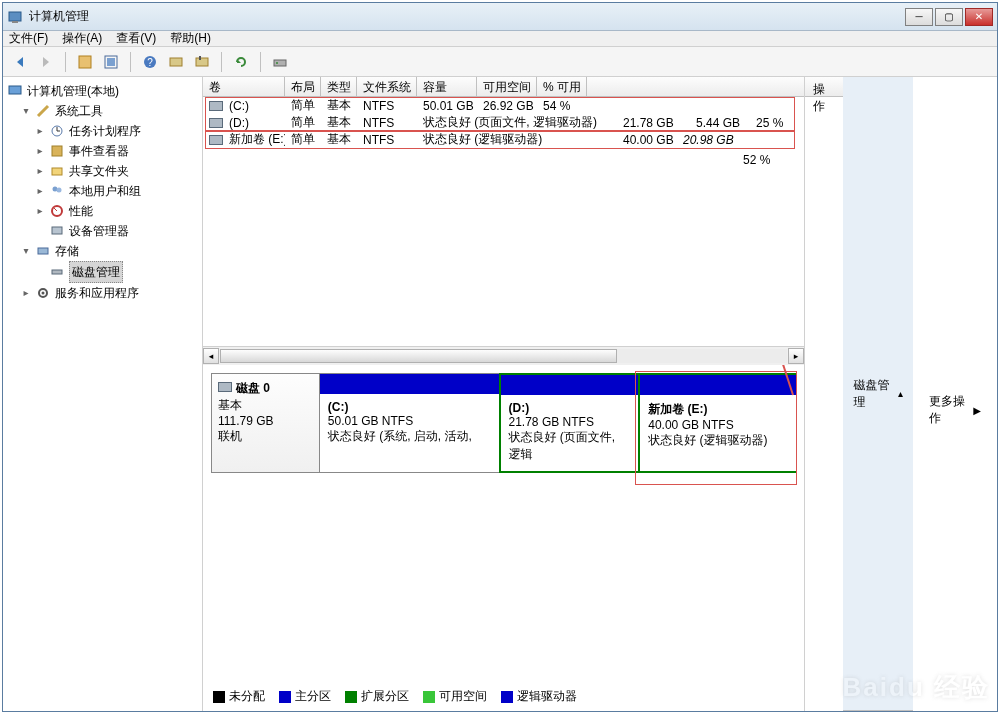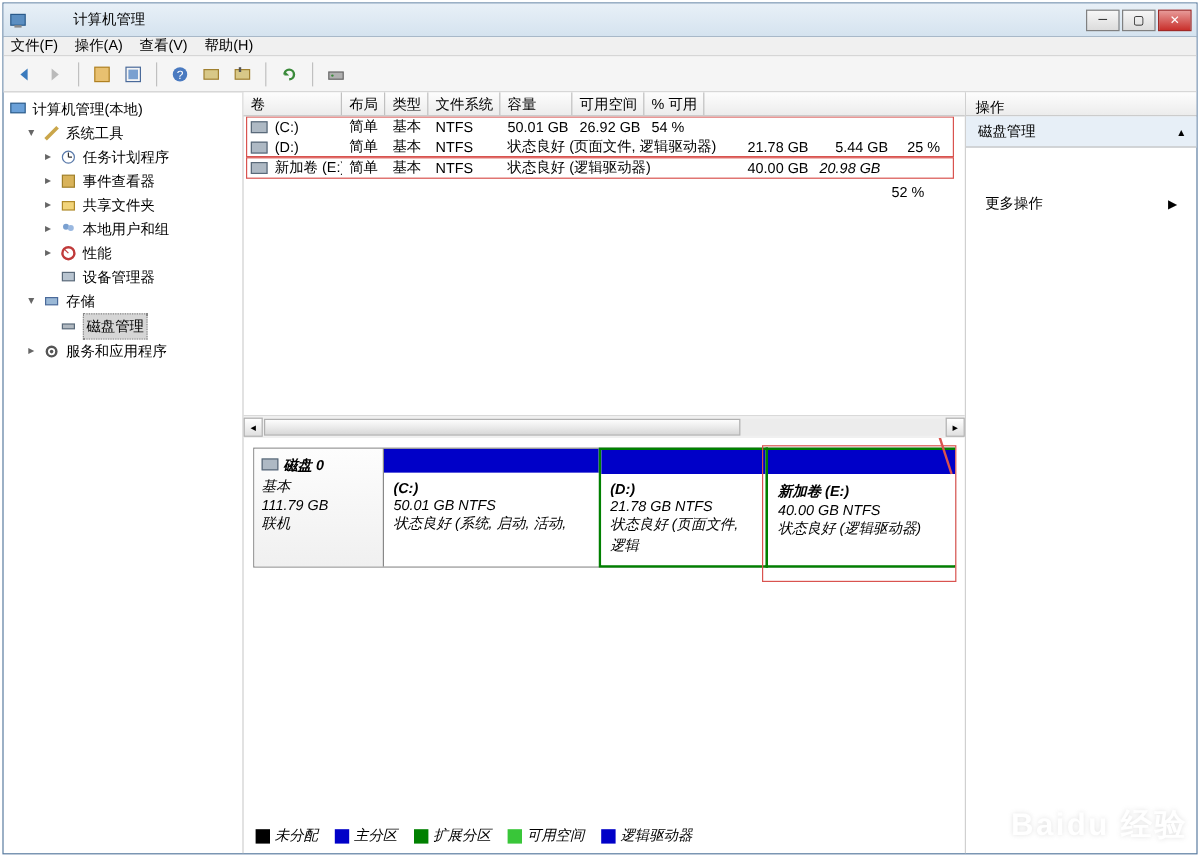--- a/index.html
+++ b/index.html
@@ -1,20 +1,20 @@
 <!DOCTYPE html>
 <html><head>
 <meta charset="utf-8">
 <style>
 * { box-sizing: border-box; margin: 0; padding: 0; }
 body { font-family: "Microsoft YaHei", "SimSun", Tahoma, sans-serif; font-size: 12px; background: #fff; color: #000; width: 1000px; height: 715px; overflow: hidden; }
 
 .window { width: 996px; height: 710px; margin: 2px; border: 1px solid #5a7ca0; display: flex; flex-direction: column; background: #fff; }
 
-.titlebar { height: 28px; background: linear-gradient(#e8f0f7, #d5e3ef); display: flex; align-items: center; padding: 0 4px; border-bottom: 1px solid #a8b8c8; gap: 32px; }
+.titlebar { height: 28px; background: linear-gradient(#e8f0f7, #d5e3ef); display: flex; align-items: center; padding: 0 4px; border-bottom: 1px solid #a8b8c8; }
 .titlebar .app-icon { width: 16px; height: 16px; margin-right: 6px; }
 .titlebar .title { flex: 1; color: #000; font-size: 12px; }
 .titlebar .win-buttons { display: flex; gap: 2px; }
 .titlebar .win-btn { width: 28px; height: 18px; border: 1px solid #808080; background: linear-gradient(#f7f7f7,#dcdcdc); display: flex; align-items: center; justify-content: center; font-size: 10px; cursor: default; }
 .titlebar .win-btn.close { background: linear-gradient(#e79a98,#c9302c); color: #fff; border-color: #a02926; }
 
 .menubar { height: 16px; background: #f0f0f0; border-bottom: 1px solid #d0d0d0; display: flex; align-items: center; padding: 0 6px; gap: 14px; }
 .menubar span { cursor: default; }
 
 .toolbar { height: 30px; background: #f5f5f5; border-bottom: 1px solid #d0d0d0; display: flex; align-items: center; padding: 0 6px; gap: 4px; }
@@ -40,35 +40,35 @@
 .vol-row .cell { padding: 0 6px; white-space: nowrap; overflow: hidden; }
 .vol-row .drv-ico { width: 14px; height: 10px; background: #aeb9c4; border: 1px solid #5a6a7a; display: inline-block; margin-right: 6px; vertical-align: middle; }
 .row-box1 { position: absolute; left: 2px; top: 0; width: 590px; height: 34px; border: 1px solid #d9534f; pointer-events: none; }
 .row-box2 { position: absolute; left: 2px; top: 34px; width: 590px; height: 18px; border: 1px solid #d9534f; pointer-events: none; }
 
 .scroll-strip { height: 18px; background: #f0f0f0; display: flex; align-items: center; }
 .scroll-strip .sbtn { width: 16px; height: 16px; border: 1px solid #b0b0b0; background: linear-gradient(#fff,#e0e0e0); display: flex; align-items: center; justify-content: center; font-size: 9px; }
 .scroll-strip .track { flex: 1; height: 14px; background: #ececec; position: relative; margin: 0 1px; }
 .scroll-strip .thumb { position: absolute; left: 0; top: 0; width: 70%; height: 100%; background: linear-gradient(#fdfdfd,#d8d8d8); border: 1px solid #b0b0b0; }
 
-.graphical { flex: 1; padding: 8px; position: relative; overflow: hidden; font-style: italic; }
+.graphical { flex: 1; padding: 8px; position: relative; overflow: hidden; }
 .disk-row { display: flex; height: 100px; border: 1px solid #888; }
 .disk-info { width: 108px; background: linear-gradient(#fdfdfd,#f0f0f0); border-right: 1px solid #888; padding: 6px; }
 .disk-info .di-ico { width: 14px; height: 10px; background: #aeb9c4; border: 1px solid #5a6a7a; display: inline-block; margin-right: 4px; }
 .disk-info b { font-weight: bold; }
 .part { position: relative; border-right: 1px solid #888; display: flex; flex-direction: column; overflow: hidden; }
 .part .ph { height: 20px; background: #0000c8; }
 .part .pb { flex: 1; padding: 6px 8px; background: #fff; }
 .part.green { border: 2px solid #008000; margin: -1px; }
 .red-anno { position: absolute; border: 1px solid #d9534f; pointer-events: none; }
 
 .legend { position: absolute; left: 10px; bottom: 6px; display: flex; gap: 14px; align-items: center; }
 .legend .sw { width: 12px; height: 12px; display: inline-block; margin-right: 4px; vertical-align: middle; }
 
-.actions-pane { width: 192px; display: flex; flex-direction: column; }
+.actions-pane { width: 192px; display: flex; flex-direction: row; }
 .ap-head { background: linear-gradient(#fdfdfd,#ececec); border-bottom: 1px solid #c0c0c0; padding: 4px 8px; height: 20px; }
 .ap-section { background: #e7eff7; border-bottom: 1px solid #c0c0c0; padding: 4px 10px; display: flex; align-items: center; }
 .ap-section .collapse { margin-left: auto; font-size: 10px; }
 .ap-item { padding: 6px 16px; display: flex; align-items: center; cursor: default; margin-top: 32px; }
 .ap-item .arrow { margin-left: auto; font-size: 10px; }
 
 svg.arrow-svg { position: absolute; pointer-events: none; }
 
 .watermark { position: fixed; right: 10px; bottom: 10px; color: #fff; opacity: 0.25; font-size: 26px; font-weight: bold; letter-spacing: 2px; text-shadow: 0 0 4px #888; }
 </style>

